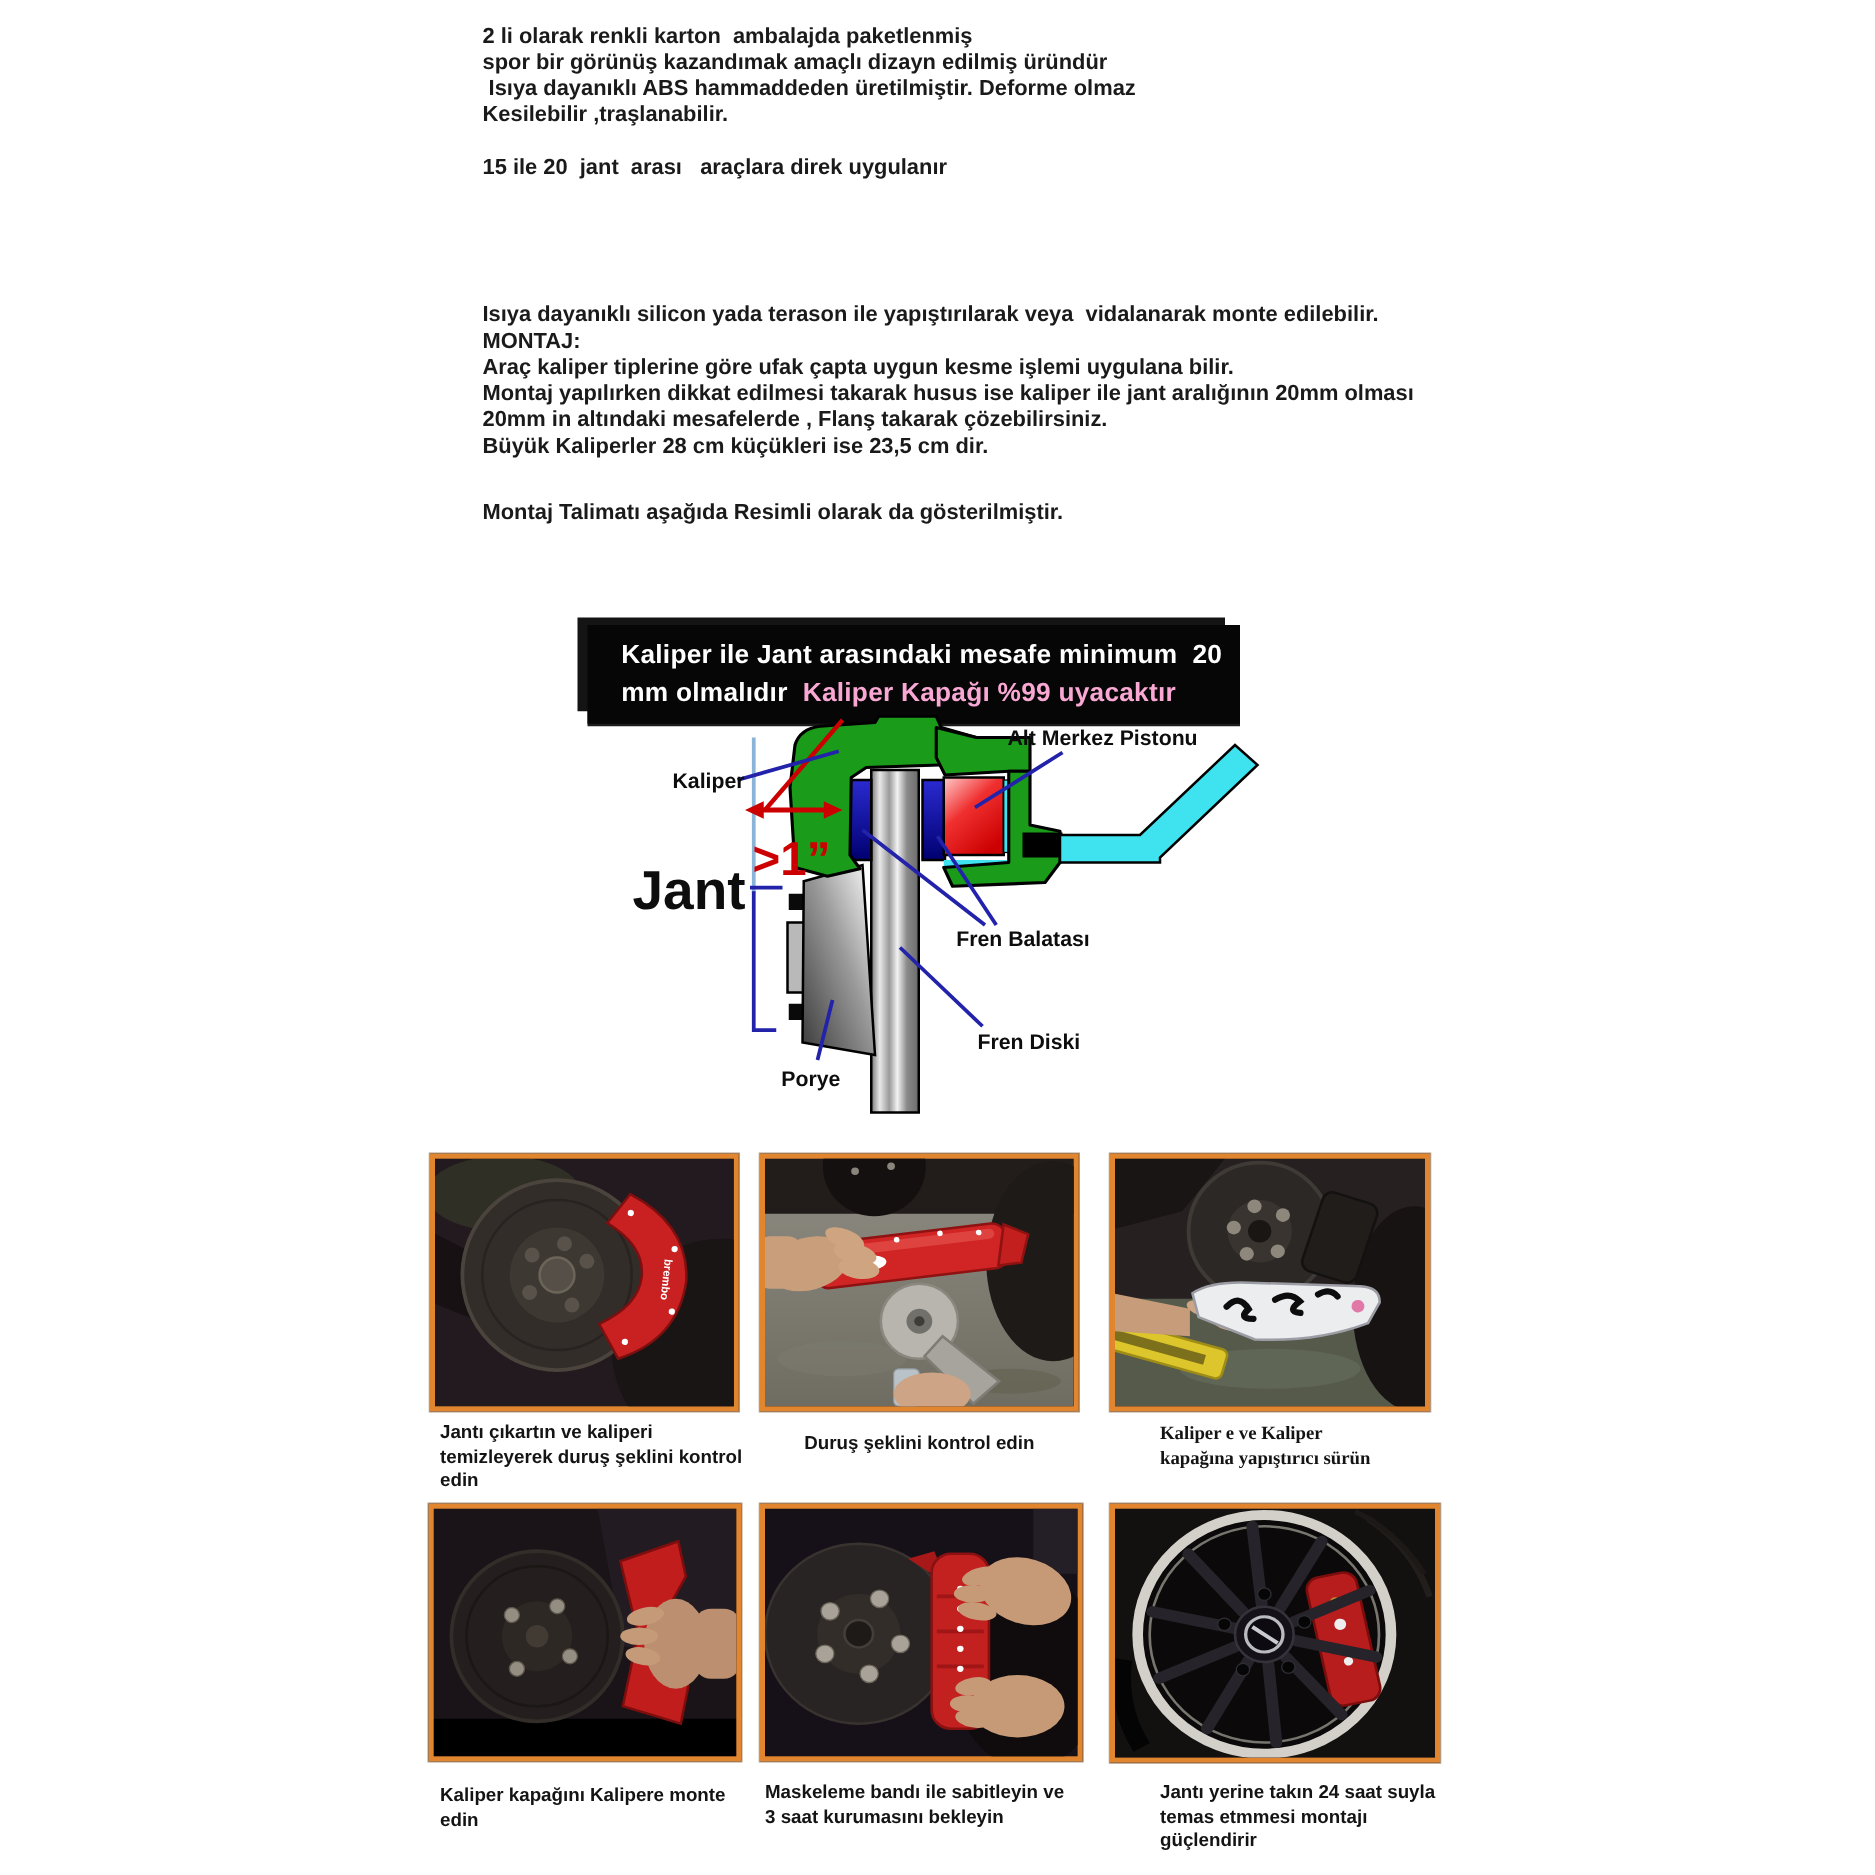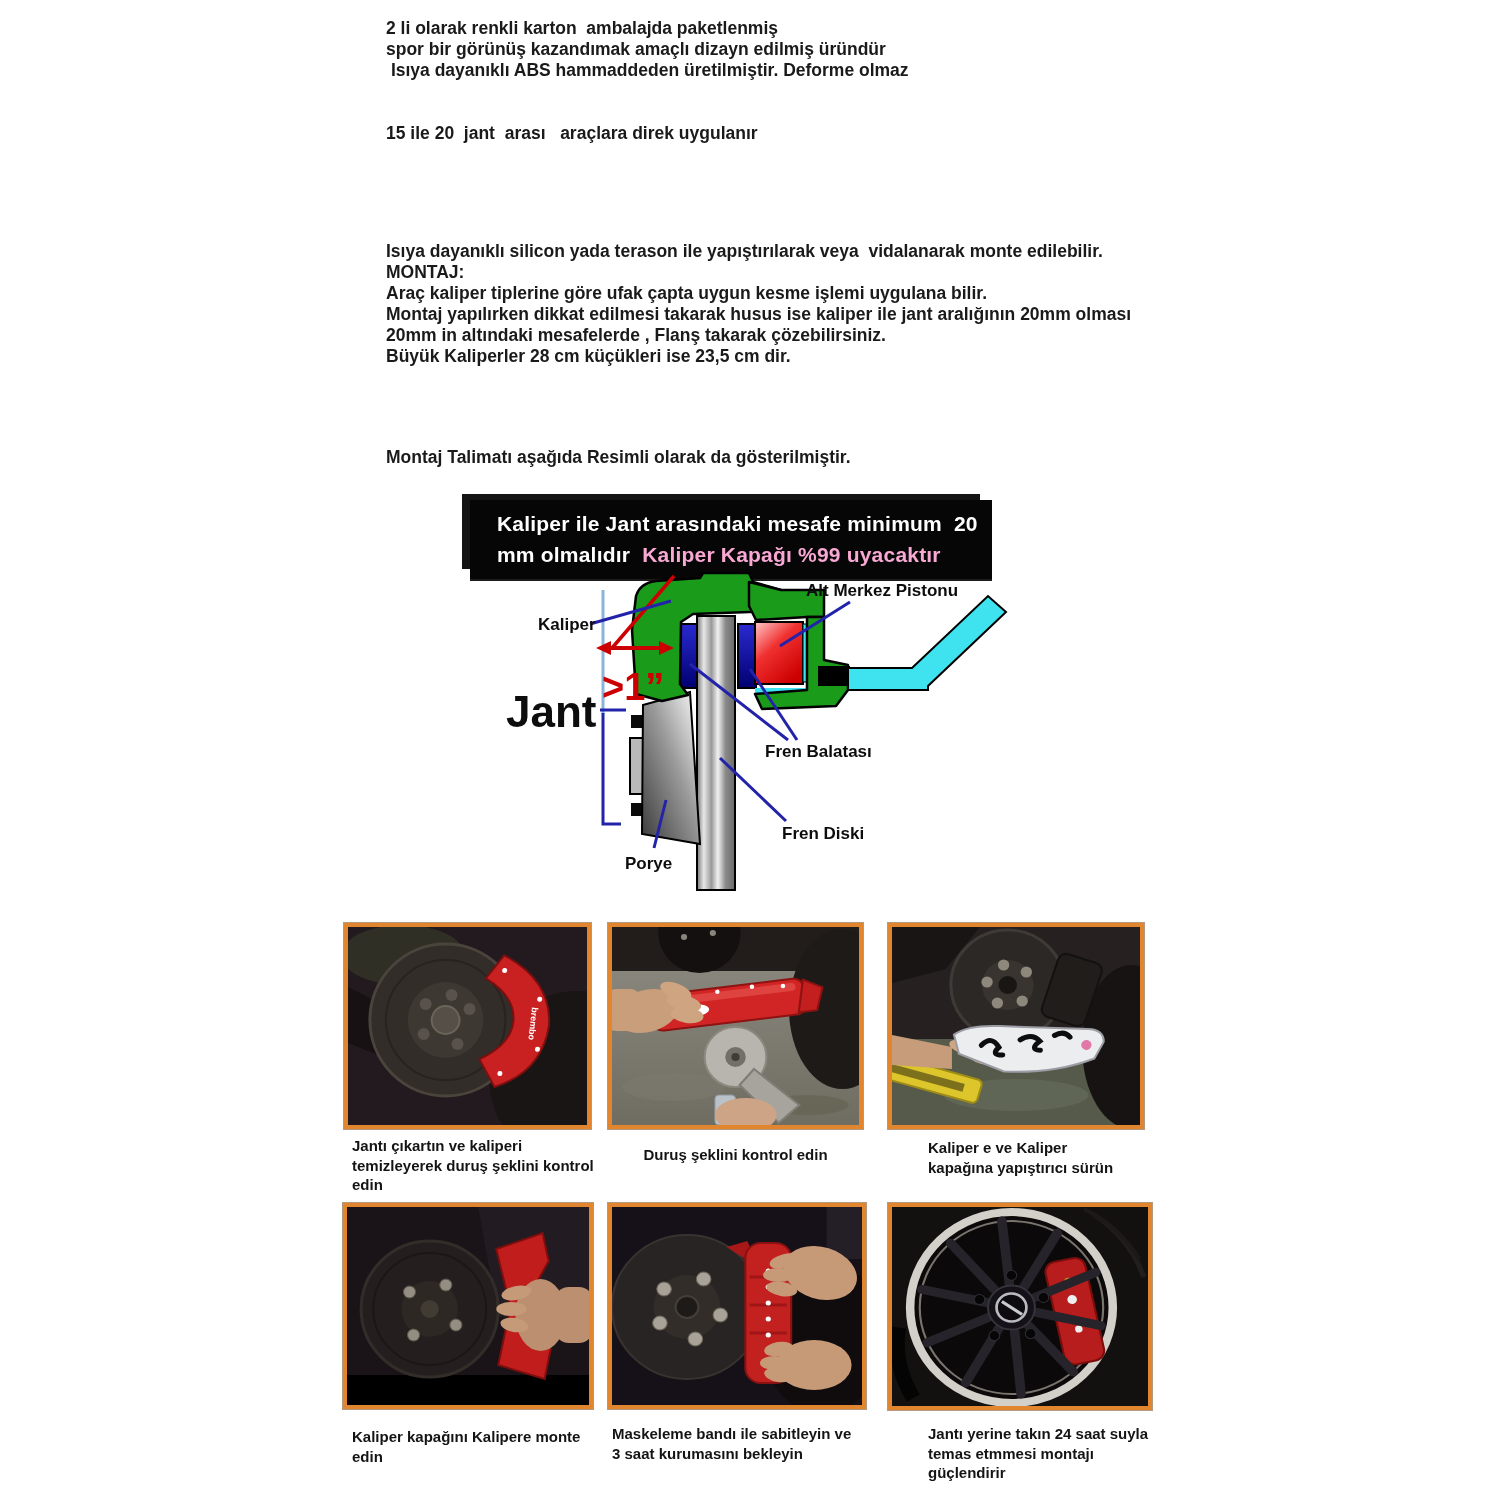--- a/index.html
+++ b/index.html
@@ -27,32 +27,33 @@
   svg text{font-family:"Liberation Sans",sans-serif;}
   .dlabel{font-weight:700;font-size:17px;fill:#0d0d0d;}
 </style>
 </head>
 <body>
 
 <div class="abs" style="left:386px;top:18px;">
   <div class="txt">2 li olarak renkli karton  ambalajda paketlenmiş</div>
   <div class="txt">spor bir görünüş kazandımak amaçlı dizayn edilmiş üründür</div>
   <div class="txt"> Isıya dayanıklı ABS hammaddeden üretilmiştir. Deforme olmaz</div>
+  <div class="txt">Kesilebilir ,traşlanabilir.</div>
 </div>
 <div class="abs txt" style="left:386px;top:123px;">15 ile 20  jant  arası   araçlara direk uygulanır</div>
 
 <div class="abs" style="left:386px;top:241px;">
   <div class="txt">Isıya dayanıklı silicon yada terason ile yapıştırılarak veya  vidalanarak monte edilebilir.</div>
   <div class="txt">MONTAJ:</div>
   <div class="txt">Araç kaliper tiplerine göre ufak çapta uygun kesme işlemi uygulana bilir.</div>
   <div class="txt">Montaj yapılırken dikkat edilmesi takarak husus ise kaliper ile jant aralığının 20mm olması</div>
   <div class="txt">20mm in altındaki mesafelerde , Flanş takarak çözebilirsiniz.</div>
   <div class="txt">Büyük Kaliperler 28 cm küçükleri ise 23,5 cm dir.</div>
 </div>
-<div class="abs txt" style="left:386px;top:399px;margin-top:48px;">Montaj Talimatı aşağıda Resimli olarak da gösterilmiştir.</div>
+<div class="abs txt" style="left:386px;top:399px;">Montaj Talimatı aşağıda Resimli olarak da gösterilmiştir.</div>
 
 <div class="abs banner">
   <div class="bline">Kaliper ile Jant arasındaki mesafe minimum  20</div>
   <div class="bline"><span>mm olmalıdır </span><span class="red"> Kaliper Kapağı %99 uyacaktır</span></div>
 </div>
 
 <div class="abs" style="left:450px;top:572px;width:560px;height:335px;">
 <svg viewBox="0 0 560 335" width="560" height="335">
   <defs>
     <linearGradient id="hubGrad" x1="0" y1="1" x2="1" y2="0">
@@ -354,21 +355,21 @@
     <line x1="103" y1="94" x2="122" y2="107" stroke="#c9cbd0" stroke-width="3"></line>
   </g>
   <path d="M20 190 A110 110 0 0 1 6 120" fill="none" stroke="#050404" stroke-width="14"></path>
 </svg>
 </div>
 
 <div class="abs caption" style="left:352px;top:1136px;width:242px;">Jantı çıkartın ve kaliperi
 temizleyerek duruş şeklini kontrol
 edin</div>
 <div class="abs caption" style="left:608px;top:1145px;width:255px;text-align:center;">Duruş şeklini kontrol edin</div>
-<div class="abs caption" style="left:928px;top:1138px;width:230px;">Kaliper e ve Kaliper
+<div class="abs caption" style="left:928px;top:1138px;width:230px;font-family:Liberation Serif, serif;">Kaliper e ve Kaliper
 kapağına yapıştırıcı sürün</div>
 <div class="abs caption" style="left:352px;top:1427px;width:250px;">Kaliper kapağını Kalipere monte
 edin</div>
 <div class="abs caption" style="left:612px;top:1424px;width:262px;">Maskeleme bandı ile sabitleyin ve
 3 saat kurumasını bekleyin</div>
 <div class="abs caption" style="left:928px;top:1424px;width:240px;">Jantı yerine takın 24 saat suyla
 temas etmmesi montajı
 güçlendirir</div>
 
 </body></html>

